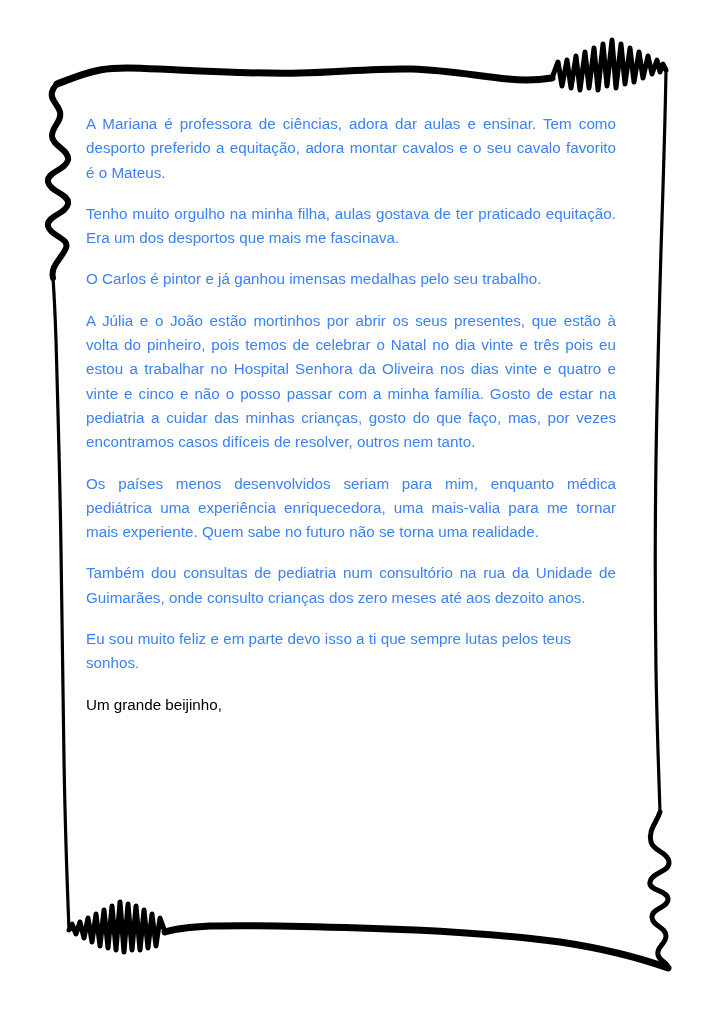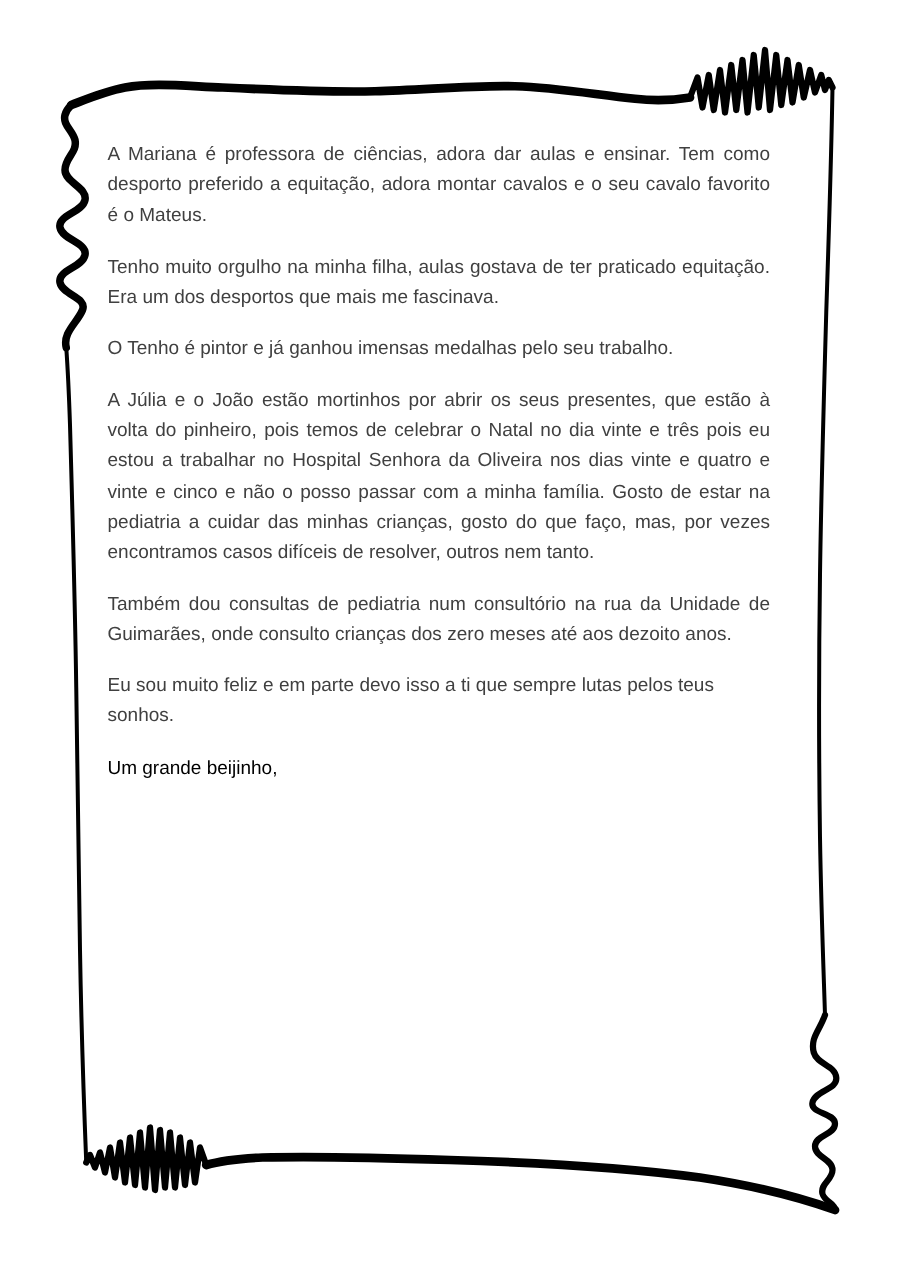--- a/index.html
+++ b/index.html
@@ -26,21 +26,21 @@
   #letter-body {
     position: absolute;
     left: 86px;
     top: 112px;
     width: 530px;
   }
   .para {
     margin: 0 0 17px 0;
     font-size: 15.2px;
     line-height: 24.3px;
-    color: #404040;
+    color: #3b82f6;
     text-align: justify;
     text-justify: inter-word;
     -webkit-hyphens: none;
     hyphens: none;
     letter-spacing: 0.02px;
   }
   .para.last-line-natural {
     text-align: left;
   }
   .signoff {
@@ -122,21 +122,22 @@
                C 52 126, 62 122, 60 112
                C 58 104, 50 100, 52 92
                C 53 88, 55 86, 57 84"></path>
     </g>
   </svg>
 
   <div id="letter-body">
 
     <p class="para">A Mariana é professora de ciências, adora dar aulas e ensinar. Tem como desporto preferido a equitação, adora montar cavalos e o seu cavalo favorito é o Mateus.</p>
     <p class="para">Tenho muito orgulho na minha filha, aulas gostava de ter praticado equitação. Era um dos desportos que mais me fascinava.</p>
-    <p class="para last-line-natural">O Tenho é pintor e já ganhou imensas medalhas pelo seu trabalho.</p>
+    <p class="para last-line-natural">O Carlos é pintor e já ganhou imensas medalhas pelo seu trabalho.</p>
     <p class="para">A Júlia e o João estão mortinhos por abrir os seus presentes, que estão à volta do pinheiro, pois temos de celebrar o Natal no dia vinte e três pois eu estou a trabalhar no Hospital Senhora da Oliveira nos dias vinte e quatro e vinte e cinco e não o posso passar com a minha família. Gosto de estar na pediatria a cuidar das minhas crianças, gosto do que faço, mas, por vezes encontramos casos difíceis de resolver, outros nem tanto.</p>
+    <p class="para">Os países menos desenvolvidos seriam para mim, enquanto médica pediátrica uma experiência enriquecedora, uma mais-valia para me tornar mais experiente. Quem sabe no futuro não se torna uma realidade.</p>
     <p class="para">Também dou consultas de pediatria num consultório na rua da Unidade de Guimarães, onde consulto crianças dos zero meses até aos dezoito anos.</p>
     <p class="para last-line-natural">Eu sou muito feliz e em parte devo isso a ti que sempre lutas pelos teus sonhos.</p>
 
     <p class="signoff">Um grande beijinho,</p>
 
   </div>
 </div>
 
 </body></html>

